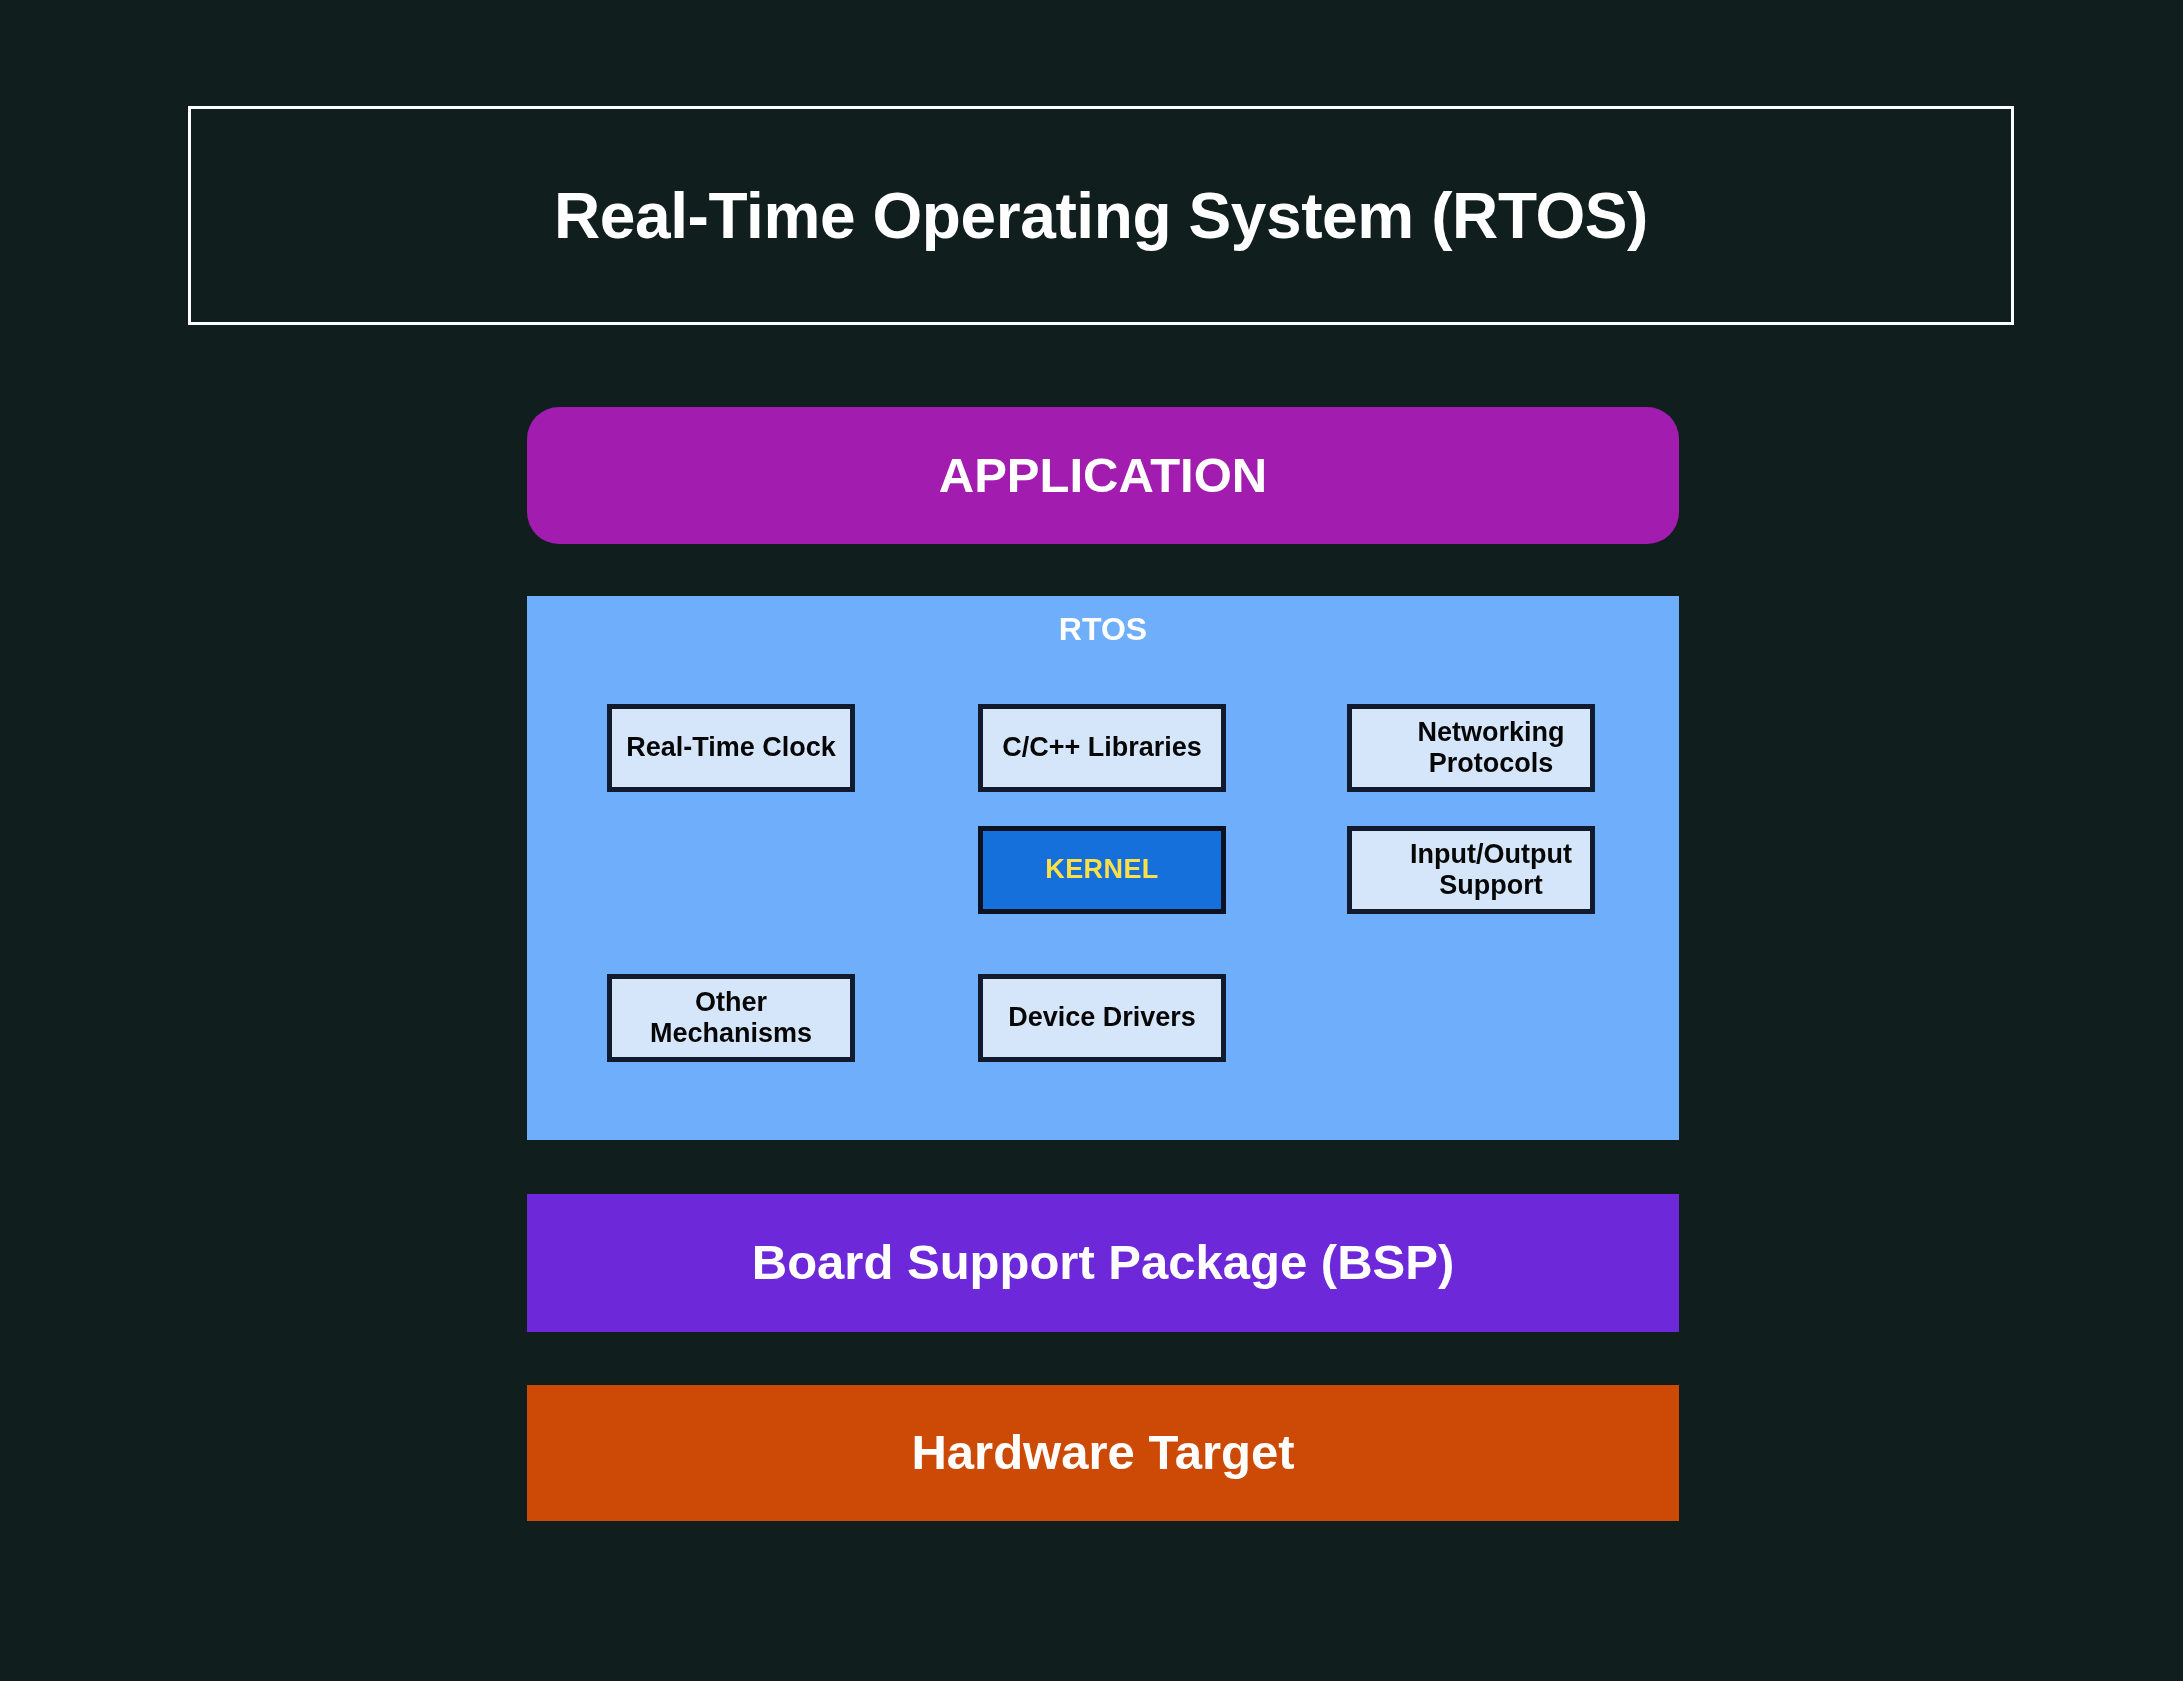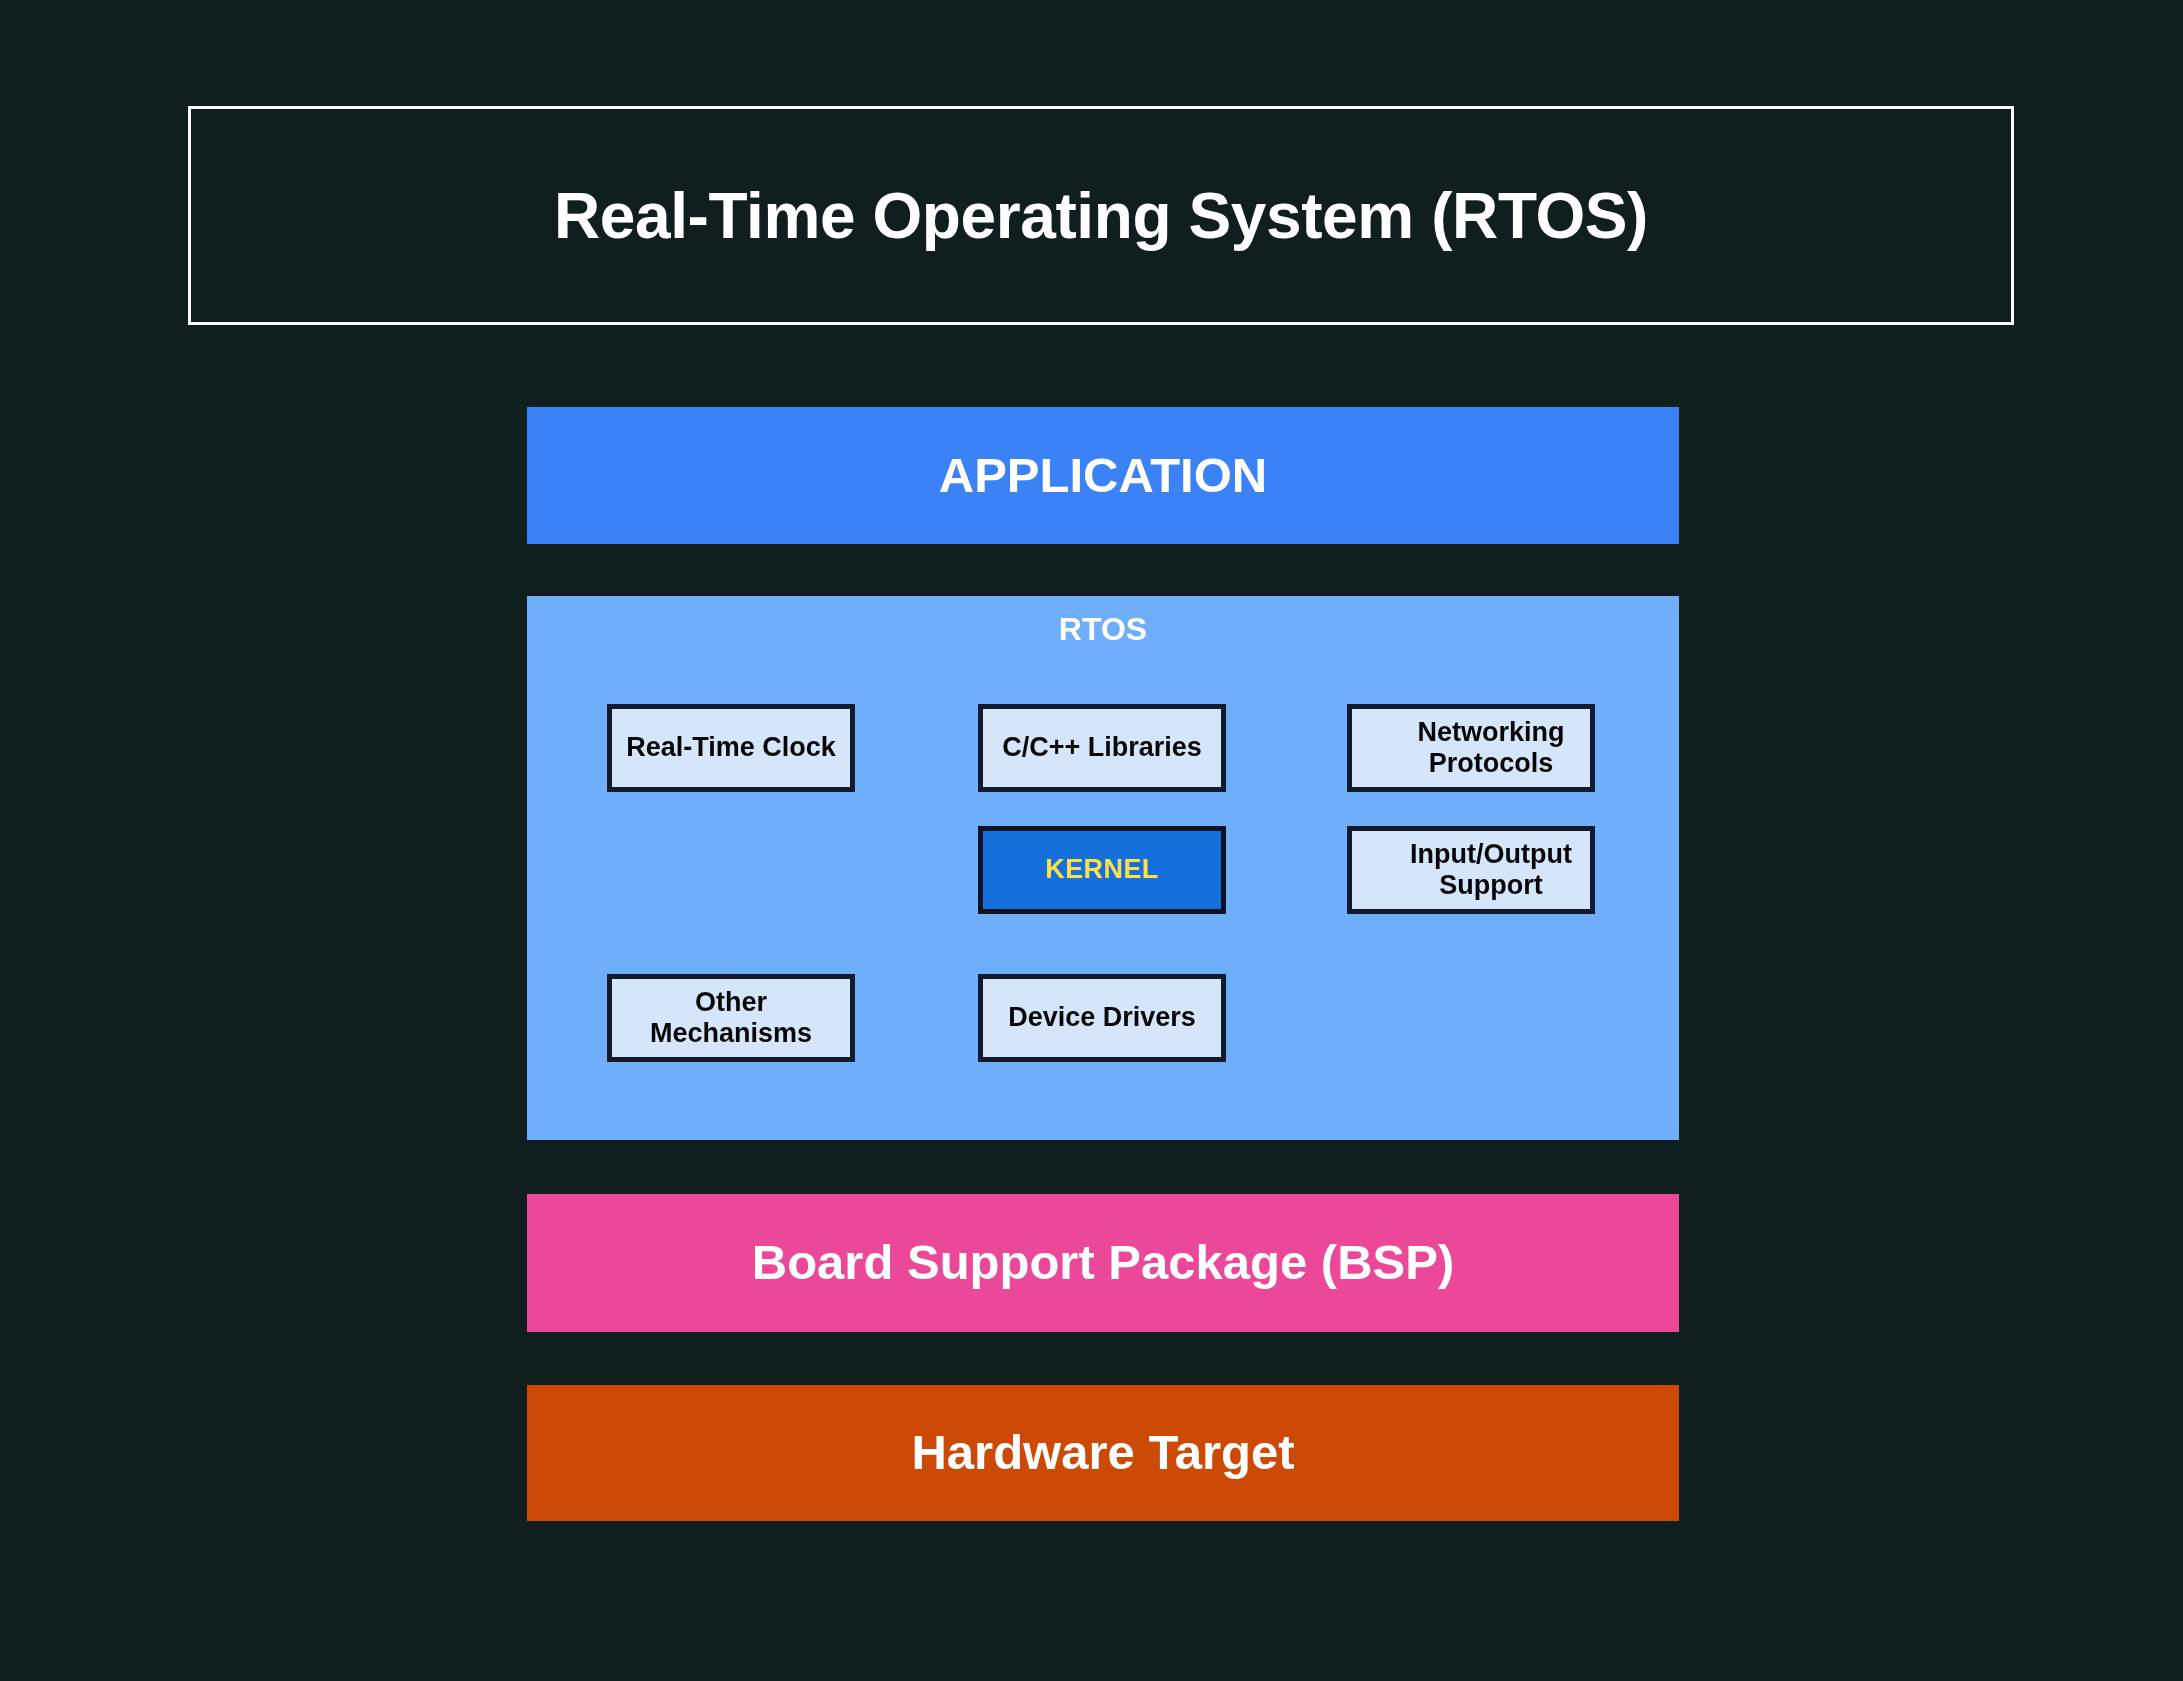--- a/index.html
+++ b/index.html
@@ -56,28 +56,29 @@
     font-weight: bold;
     color: #ffffff;
     text-align: center;
     line-height: 1.1;
     white-space: nowrap;
   }
 
   .band-application {
     top: 407px;
     height: 137px;
-    background: #3b82f6;
+    background: #a21caf;
+    border-radius: 32px;
   }
   .band-application .band-label { font-size: 49px; }
 
   .band-bsp {
     top: 1194px;
     height: 138px;
-    background: #ec4899;
+    background: #6d28d9;
   }
   .band-bsp .band-label { font-size: 49px; }
 
   .band-hardware {
     top: 1385px;
     height: 136px;
     background: #cc4a05;
   }
   .band-hardware .band-label { font-size: 49px; }
 

